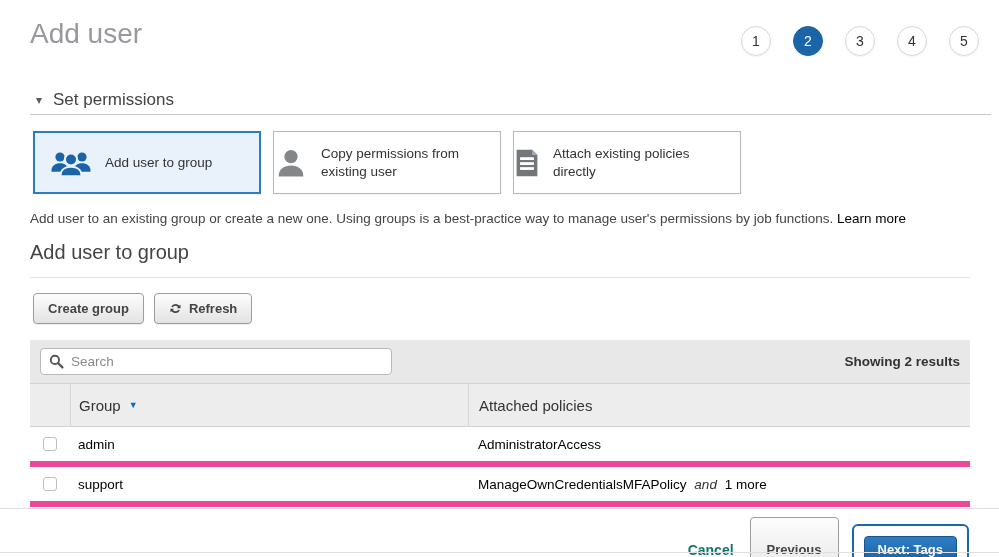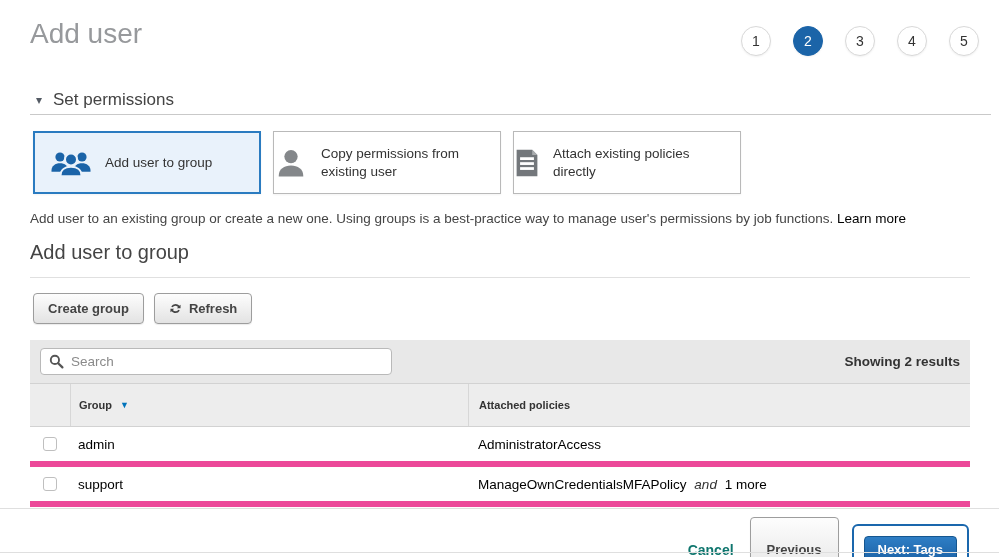--- a/index.html
+++ b/index.html
@@ -44,21 +44,21 @@
                   padding:0 8px 0 30px; font-size:13.5px; color:#4c1d95; outline:none; background:#fff; }
   .search-input::placeholder { color:#8a8a8a; }
   .search-icon { position:absolute; left:9px; top:6px; }
   .results { position:absolute; right:10px; top:0; line-height:43px; font-weight:bold; font-size:13.5px; color:#333; }
 
   .thead { height:42px; background:#ededed; border-bottom:1px solid #d2d2d2; display:flex; align-items:stretch; }
   .th-check { width:40px; border-right:1px solid #d7d7d7; }
   .th-group { width:398px; box-sizing:border-box; border-right:1px solid #d7d7d7; display:flex; align-items:center;
               padding-left:8px; gap:8px; cursor:pointer; }
   .th-pol   { flex:1; display:flex; align-items:center; padding-left:10px; }
-  .th-label { font-weight:bold; font-size:11px; color:#333; }
+  .th-label { font-weight:normal; font-size:15px; color:#333; }
   .sort-icon { font-size:9px; color:#0073bb; }
 
   .row { height:34px; display:flex; align-items:center; border-bottom:6px solid #ec4899; background:#fff;
          font-size:13.5px; }
   .c1 { width:40px; display:flex; justify-content:center; }
   .c2 { width:398px; box-sizing:border-box; padding-left:8px; }
   .c3 { flex:1; padding-left:10px; color:#333; }
   .and-sep { margin:12px 4px; color:#333;font-style:italic; }
   .checkbox { appearance:none; -webkit-appearance:none; width:14px; height:14px; margin:0;
               border:1px solid #bfbfbf; border-radius:3px; background:#fff; cursor:pointer; }

